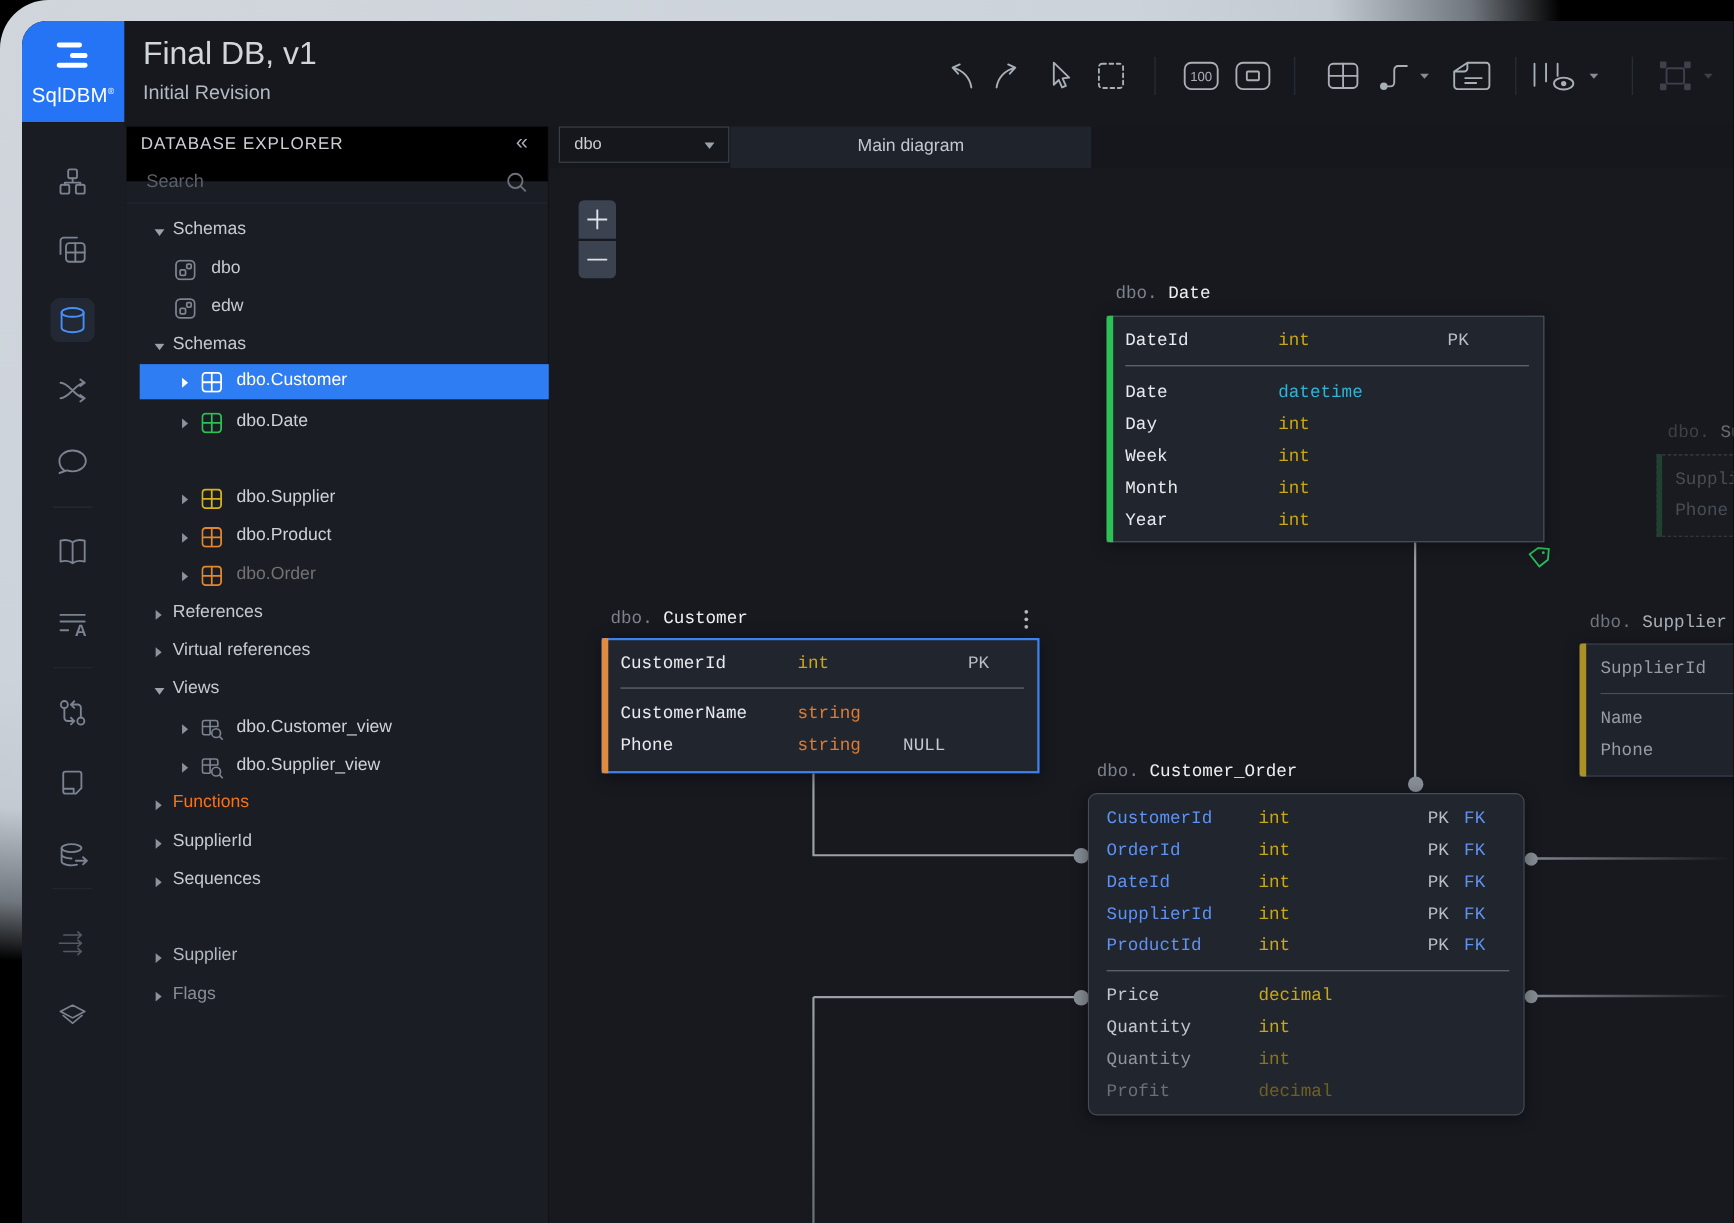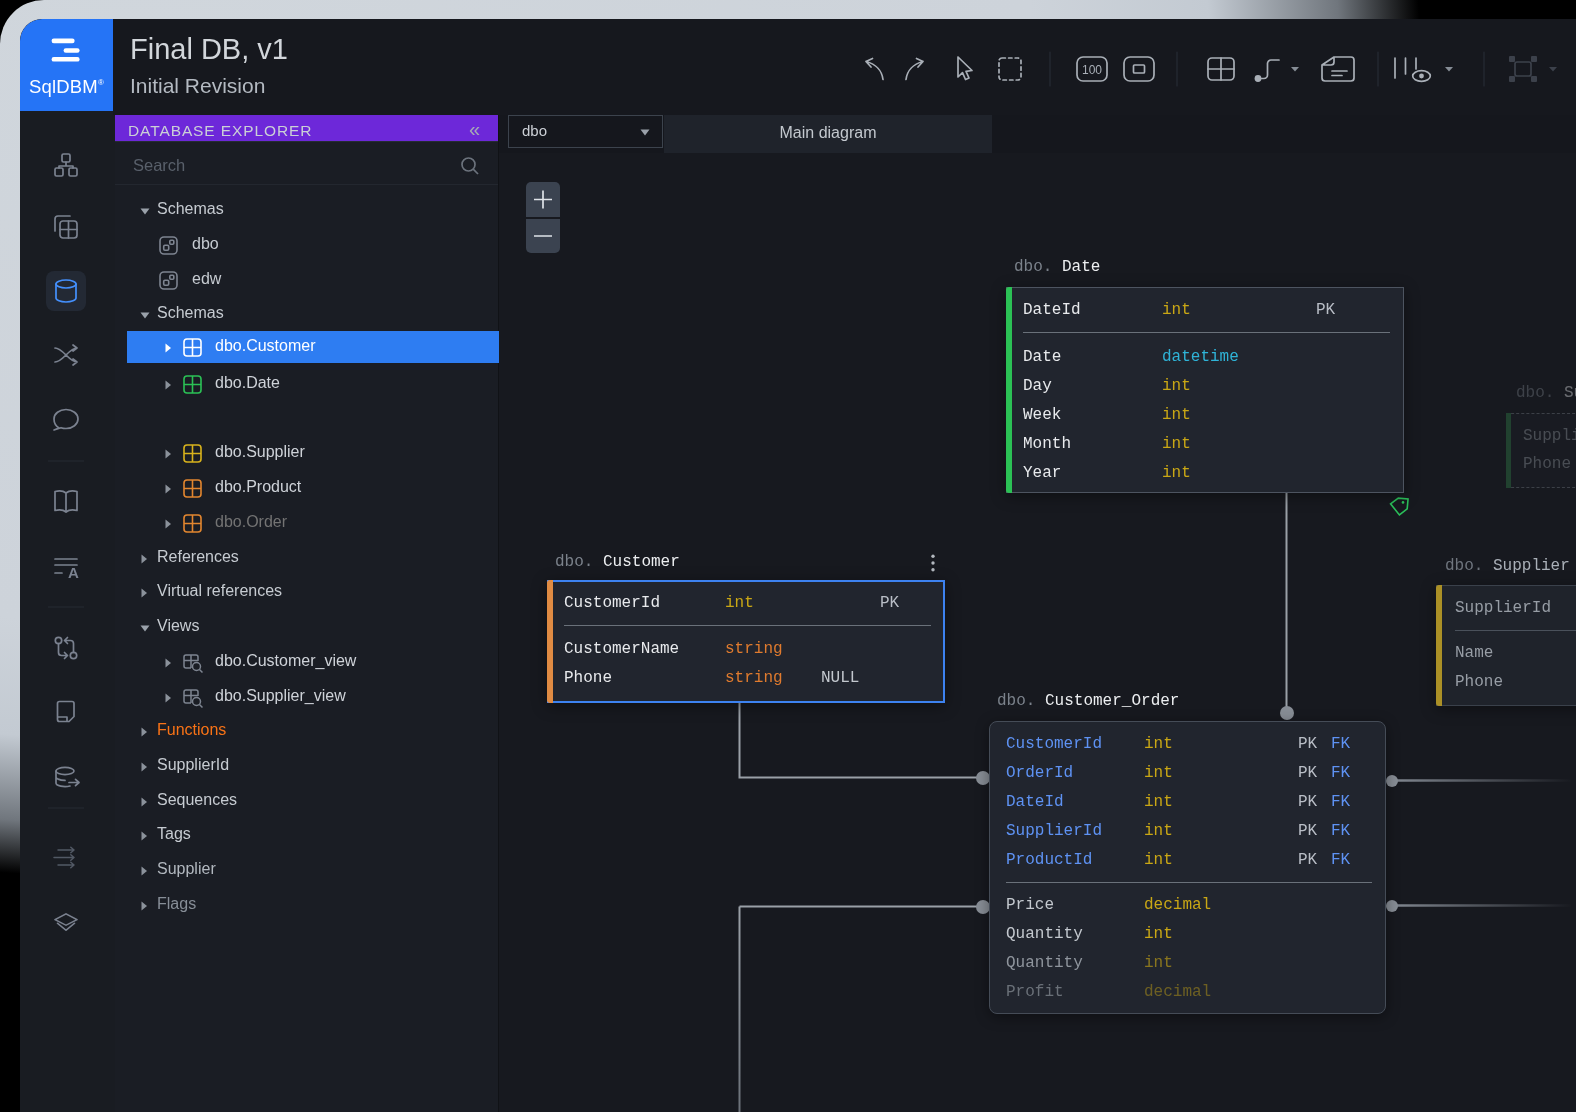--- a/index.html
+++ b/index.html
@@ -4,23 +4,23 @@
 html,body{width:1576px;height:1112px;background:#000;overflow:hidden;font-family:"Liberation Sans",sans-serif;will-change:transform;}
 #backdrop{position:absolute;left:0;top:0;width:1576px;height:1112px;border-radius:44px 0 0 0;
  background:radial-gradient(1620px 1060px at 140px 40px,#d0d6dc 0%,#cdd3da 55%,#c3cad2 66%,#70767d 74%,#000 79%);}
 #app{position:absolute;left:20px;top:19px;width:1556px;height:1093px;background:#17191f;border-radius:22px 0 0 0;overflow:hidden;}
 
 #logo{position:absolute;left:0;top:0;width:103px;height:92px;background:#2574f6;border-radius:22px 0 0 0;}
 #logotxt{position:absolute;left:0;top:57px;width:93px;text-align:center;color:#fff;font-size:18.5px;letter-spacing:0.2px;font-weight:400;}
 #sidebar{position:absolute;left:0;top:92px;width:95px;bottom:0;background:#191c22;}
 #header{position:absolute;left:93px;top:0;right:0;height:96px;background:#16181e;}
 #h1t{position:absolute;left:17px;top:14px;font-size:29px;color:#d2d6db;}
-#h2t{position:absolute;left:17px;top:55px;font-size:21px;color:#b4bac2;text-align:center;}
+#h2t{position:absolute;left:17px;top:55px;font-size:18px;color:#b4bac2;text-align:center;}
 #explorer{position:absolute;left:95px;top:96px;width:384px;bottom:0;background:#1a1d24;border-right:1px solid #101216;}
-#exh{position:absolute;left:0;top:0;width:100%;height:27px;background:#6d28d9;border-bottom:1px solid #262b33;}
+#exh{position:absolute;left:0;top:0;width:100%;height:51px;background:#000000;border-bottom:1px solid #262b33;}
 #exh .htl{position:absolute;left:13px;top:7px;font-size:15.5px;letter-spacing:0.9px;color:#cbd0d6;}
 #exh .coll{position:absolute;right:18px;top:3px;font-size:20px;color:#a6acb4;}
 #search{position:absolute;left:0;top:33px;width:100%;height:37px;border-bottom:1px solid #23272f;}
 #search span{position:absolute;left:18px;top:8px;font-size:16.5px;color:#59606b;}
 .trow{position:absolute;left:0;width:100%;height:32px;}
 .trow .lbl{position:absolute;top:6px;font-size:16px;color:#c6cbd1;}
 .sel{background:#2e7df2;left:12px!important;width:372px!important;}
 .sel .lbl{color:#fff;}
 #tabbar{position:absolute;left:479px;top:96px;right:0;height:38px;background:#15171d;}
 #seltab{position:absolute;left:165px;top:0;width:328px;height:38px;background:#1f232b;}
@@ -327,26 +327,20 @@
           <path d="M0.5 0.5 L6 5 L0.5 9.5 Z" fill="#8b929b"></path>
         </svg>
         <span class="lbl" style="left:42px;color:#c6cbd1">SupplierId</span>
       </div>
       <div class="trow" style="top:670px">
         <svg style="position:absolute;left:26px;top:12px" width="7" height="10" viewBox="0 0 7 10">
           <path d="M0.5 0.5 L6 5 L0.5 9.5 Z" fill="#8b929b"></path>
         </svg>
         <span class="lbl" style="left:42px;color:#c6cbd1">Sequences</span>
       </div>
-      <div class="trow" style="top:704px">
-        <svg style="position:absolute;left:26px;top:12px" width="7" height="10" viewBox="0 0 7 10">
-          <path d="M0.5 0.5 L6 5 L0.5 9.5 Z" fill="#8b929b"></path>
-        </svg>
-        <span class="lbl" style="left:42px;color:#c6cbd1">Tags</span>
-      </div>
       <div class="trow" style="top:739px">
         <svg style="position:absolute;left:26px;top:12px" width="7" height="10" viewBox="0 0 7 10">
           <path d="M0.5 0.5 L6 5 L0.5 9.5 Z" fill="#8b929b"></path>
         </svg>
         <span class="lbl" style="left:42px;color:#b2b8bf">Supplier</span>
       </div>
       <div class="trow" style="top:774px">
         <svg style="position:absolute;left:26px;top:12px" width="7" height="10" viewBox="0 0 7 10">
           <path d="M0.5 0.5 L6 5 L0.5 9.5 Z" fill="#8b929b"></path>
         </svg>

